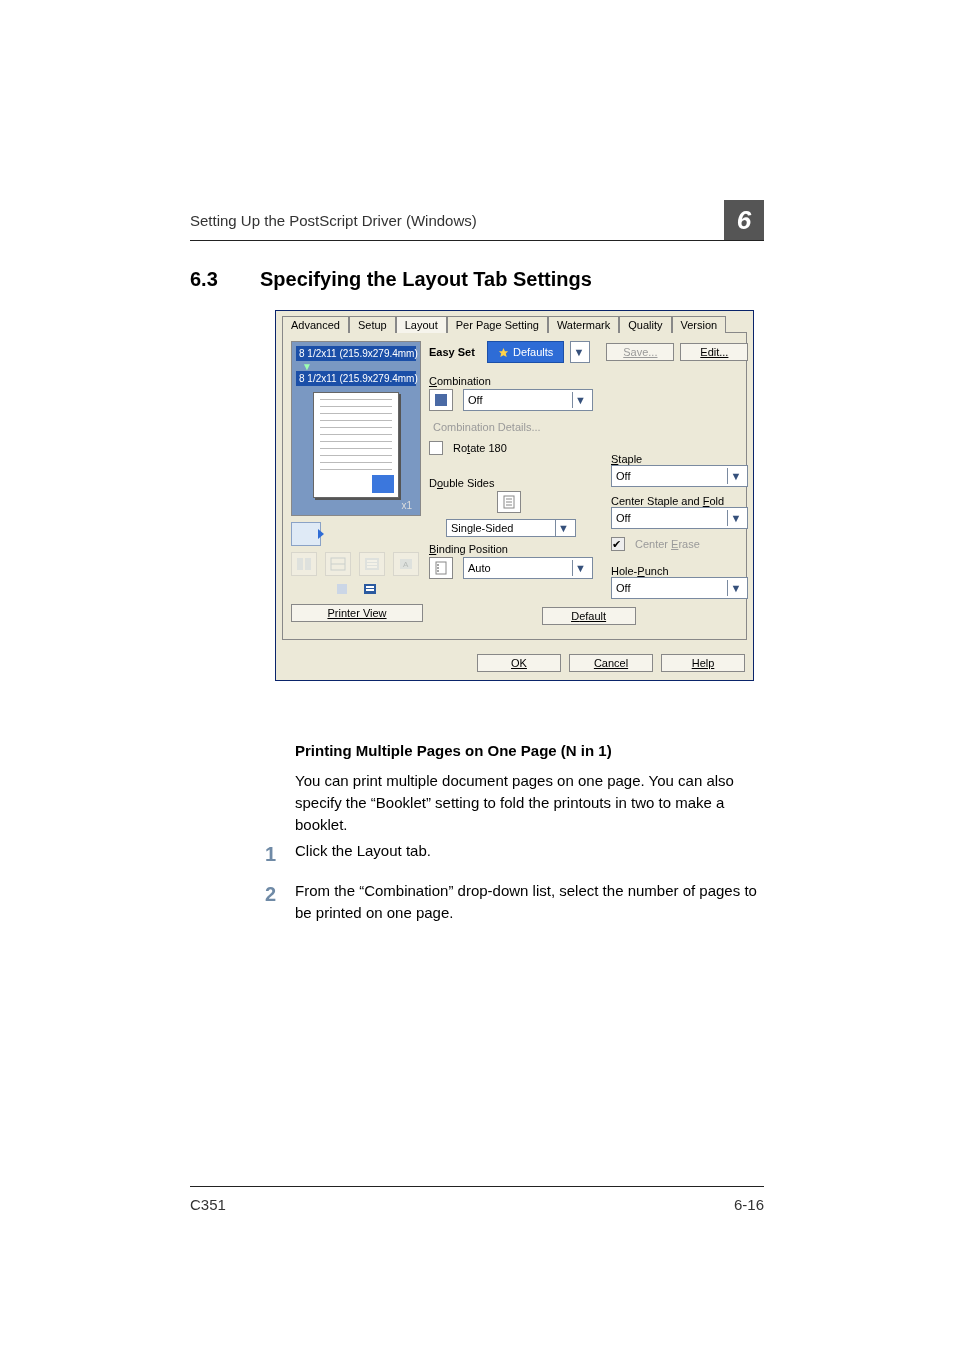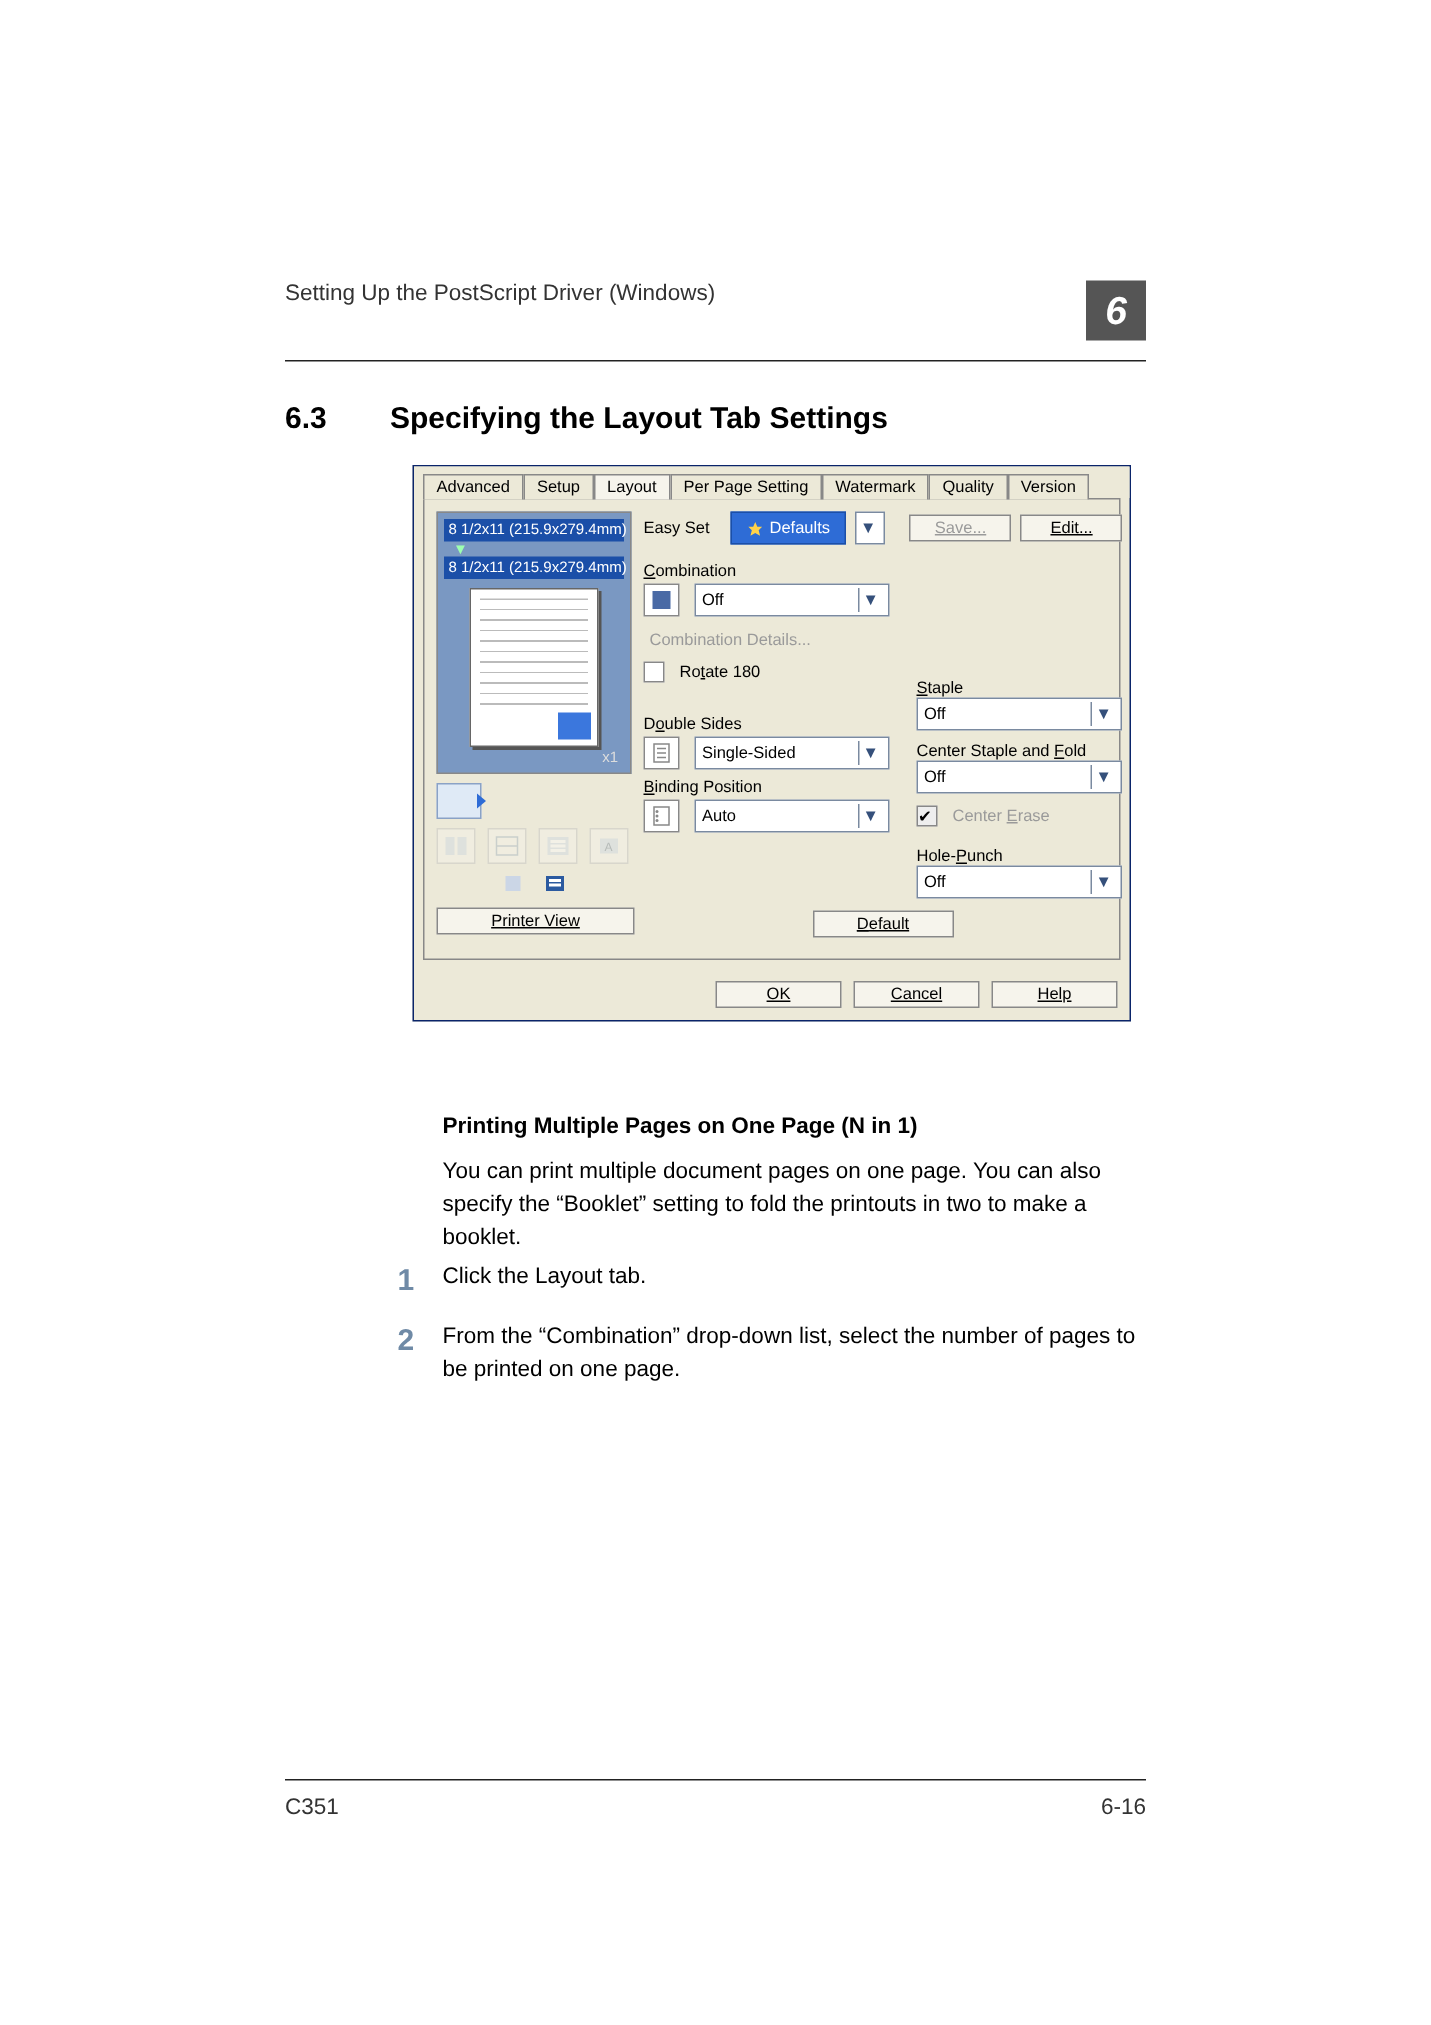--- a/index.html
+++ b/index.html
@@ -1,17 +1,17 @@
 <!DOCTYPE html>
 <html><head>
 <meta charset="utf-8">
 <style>
   html,body{margin:0;padding:0;background:#fff;font-family:"Times New Roman",serif;color:#000;}
   .page{width:954px;height:1350px;position:relative;box-sizing:border-box;padding:60px 0 0 0;}
-  .running-head{position:absolute;top:187px;left:190px;right:190px;display:flex;align-items:flex-start;justify-content:space-between;}
+  .running-head{position:absolute;top:200px;left:190px;right:190px;display:flex;align-items:center;justify-content:space-between;}
   .running-head .rh-text{font-family:Arial,Helvetica,sans-serif;font-size:15px;color:#333;}
   .chapnum-box{width:40px;height:40px;background:#555;color:#fff;text-align:center;font-family:Arial,sans-serif;}
   .chapnum-box span{font-size:26px;font-weight:bold;font-style:italic;line-height:40px;}
   .head-rule{position:absolute;top:240px;left:190px;right:190px;border-top:1px solid #222;}
   .sect-head{position:absolute;top:268px;left:190px;right:190px;font-family:Arial,sans-serif;font-weight:bold;font-size:20px;color:#000;}
   .sect-head .num{display:inline-block;width:70px;}
   .figure-wrap{position:absolute;top:310px;left:275px;}
   .figure-wrap .win{width:477px;border:1px solid #0a246a;background:#ece9d8;font-family:Tahoma,Arial,sans-serif;font-size:11px;color:#000;}
   .titlebar{height:22px;background:linear-gradient(#3b77dd,#1b4fc0);display:flex;align-items:center;justify-content:space-between;padding:0 4px;}
   .titlebar .ttl{color:#fff;font-weight:bold;font-size:12px;display:flex;align-items:center;gap:4px;}
@@ -49,21 +49,21 @@
   .twocol{display:flex;gap:18px;margin-top:6px;}
   .colA{flex:1;display:flex;flex-direction:column;}
   .colB{flex:1;display:flex;flex-direction:column;gap:8px;}
   .icon-sq{width:22px;height:20px;border:1px solid #888;background:#fff;display:flex;align-items:center;justify-content:center;margin-right:4px;}
   .dlg-bottom{display:flex;justify-content:flex-end;gap:8px;padding:8px;}
   .dlg-bottom .btn{width:70px;}
   .default-row{display:flex;justify-content:center;padding:2px 0 6px 0;}
   .default-row .btn{width:80px;}
   .und{text-decoration:underline;}
   .easy-row{display:flex;align-items:center;gap:6px;}
-  .easylabel{width:52px;}
+  .easylabel{width:52px;font-weight:bold;}
   .defbadge{background:#2e6cd6;color:#fff;border:1px solid #1b4fa8;height:20px;display:flex;align-items:center;gap:4px;padding:0 10px;font-size:11px;}
   .defbadge svg{width:11px;height:11px;}
   .save-edit .btn{width:54px;color:#9a9a9a;}
   .printer-ico{width:28px;height:22px;background:#dfeaf6;border:1px solid #8aa2c6;position:relative;}
   .printer-ico:before{content:"";position:absolute;right:-4px;top:6px;width:0;height:0;border-top:5px solid transparent;border-bottom:5px solid transparent;border-left:6px solid #2e6cd6;}
   .subhead{position:absolute;left:295px;top:742px;font-family:Arial,sans-serif;font-weight:bold;font-size:15px;color:#000;}
   .para{position:absolute;left:295px;right:190px;font-family:Arial,sans-serif;font-size:15px;line-height:1.45;color:#000;}
   .p1{top:770px;}
   .step{position:absolute;left:295px;right:190px;font-family:Arial,sans-serif;font-size:15px;line-height:1.45;color:#000;}
   .stepnum{position:absolute;left:-30px;top:0;font-size:20px;font-weight:bold;color:#6f8aa6;font-family:Arial,sans-serif;}
@@ -199,21 +199,21 @@
 
             <div class="row" style="margin-top:8px;">
               <span class="chk"></span>
               <span class="lbl">Ro<span class="und">t</span>ate 180</span>
 
             </div>
 
             <div style="margin-top:22px;">
               <div class="lbl">D<span class="und">o</span>uble Sides</div>
 
-              <div class="row" style="margin-top:2px;">
+              <div class="row" style="margin-top:2px;flex-direction:column;">
                 <div class="icon-sq">
                       <svg width="12" height="14">
                         <rect x="1" y="1" width="10" height="12" fill="#fff" stroke="#888"></rect>
                         <line x1="3" y1="4" x2="9" y2="4" stroke="#888"></line>
                         <line x1="3" y1="7" x2="9" y2="7" stroke="#888"></line>
                         <line x1="3" y1="10" x2="9" y2="10" stroke="#888"></line>
                       </svg>
                     </div>
                 <div class="select" style="flex:1;">
                   <span>Single-Sided</span>

